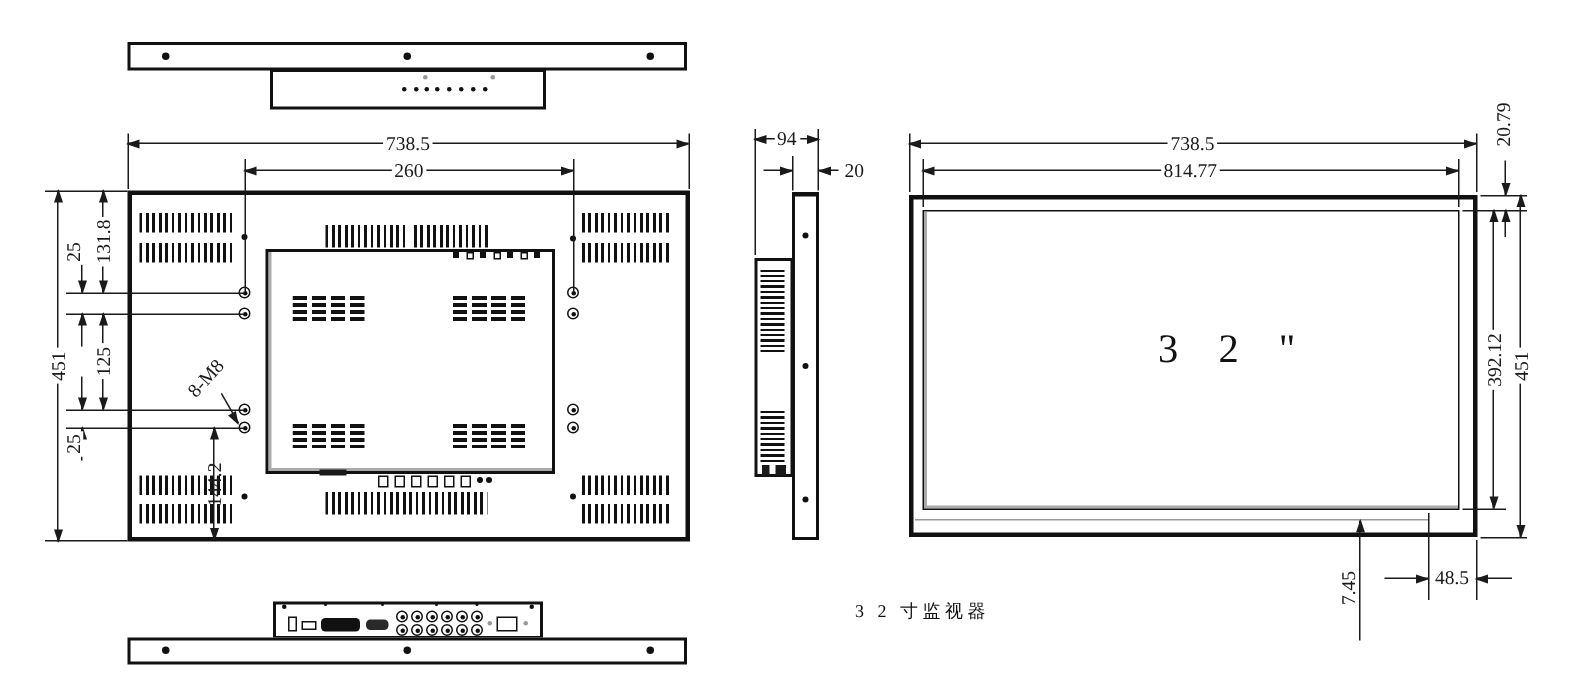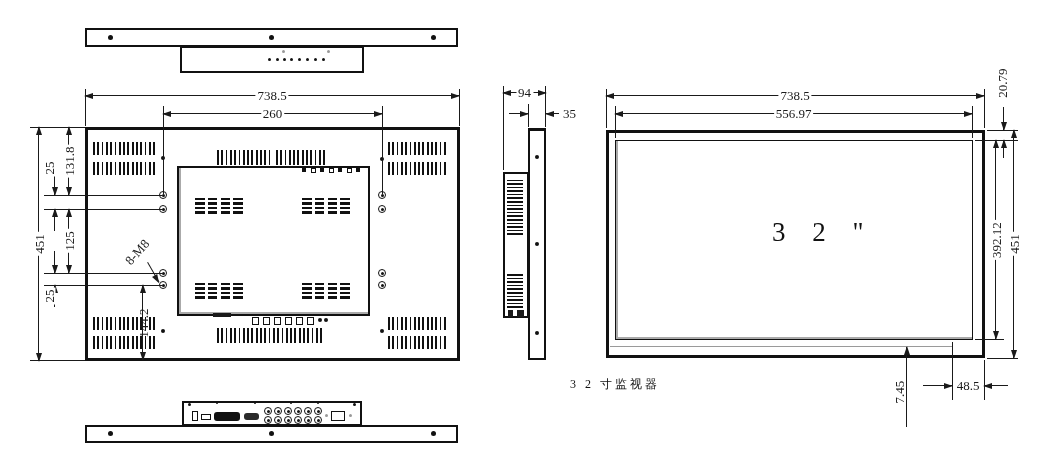--- a/index.html
+++ b/index.html
@@ -233,21 +233,21 @@
       <span class="ar-l"></span>
         <span class="ar-r"></span>
       <span class="lbl lbl-h">94</span>
     </div>
     <div class="dim-h" style="left:509px;top:113px;width:19px;">
         <span class="ar-r"></span>
       </div>
     <div class="dim-h" style="left:546px;top:113px;width:13px;">
         <span class="ar-l"></span>
       </div>
-    <span class="lbl nobg" style="left:561px;top:107px;">35</span>
+    <span class="lbl nobg" style="left:561px;top:107px;">20</span>
   </div>
 
   <div>
     <div class="box thick" style="left:606px;top:130px;width:379px;height:228px;"></div>
     <div class="box thin shadow-lb" style="left:615px;top:140px;width:358px;height:200px;"></div>
     <div class="gline" style="left:610px;top:346px;width:342px;height:1px;"></div>
     <div class="screen-label" style="left:772px;top:217px;">3 2 "</div>
 
     <div class="xline" style="left:606px;top:89px;width:1px;height:39px;"></div>
     <div class="xline" style="left:984px;top:89px;width:1px;height:39px;"></div>
@@ -261,21 +261,21 @@
     <div class="xline" style="left:984px;top:360px;width:1px;height:40px;"></div>
 
     <div class="dim-h" style="left:606px;top:95px;width:378px;">
       <span class="ar-l"></span>
         <span class="ar-r"></span>
       <span class="lbl lbl-h">738.5</span>
     </div>
     <div class="dim-h" style="left:615px;top:113px;width:357px;">
       <span class="ar-l"></span>
         <span class="ar-r"></span>
-      <span class="lbl lbl-h">556.97</span>
+      <span class="lbl lbl-h">814.77</span>
     </div>
     <div class="dim-v" style="left:1003px;top:107px;height:23px;">
         <span class="ar-d"></span>
       </div>
     <div class="dim-v" style="left:1003px;top:140px;height:18px;">
         <span class="ar-u"></span>
       </div>
     <span class="lbl nobg vfree" style="left:1002px;top:83px;">20.79</span>
     <div class="dim-v" style="left:995px;top:140px;height:199px;">
       <span class="ar-u"></span>
@@ -293,15 +293,15 @@
     <span class="lbl nobg vfree" style="left:899px;top:392px;">7.45</span>
     <div class="dim-h" style="left:923px;top:385px;width:29px;">
         <span class="ar-r"></span>
       </div>
     <div class="dim-h" style="left:984px;top:385px;width:24px;">
         <span class="ar-l"></span>
       </div>
     <span class="lbl cfree" style="left:968px;top:385px;">48.5</span>
   </div>
 
-  <div class="caption" style="left:570px;top:376px;">3 2 寸监视器</div>
+  <div class="caption" style="left:570px;top:399px;">3 2 寸监视器</div>
 
 </div>
 
 </body></html>

